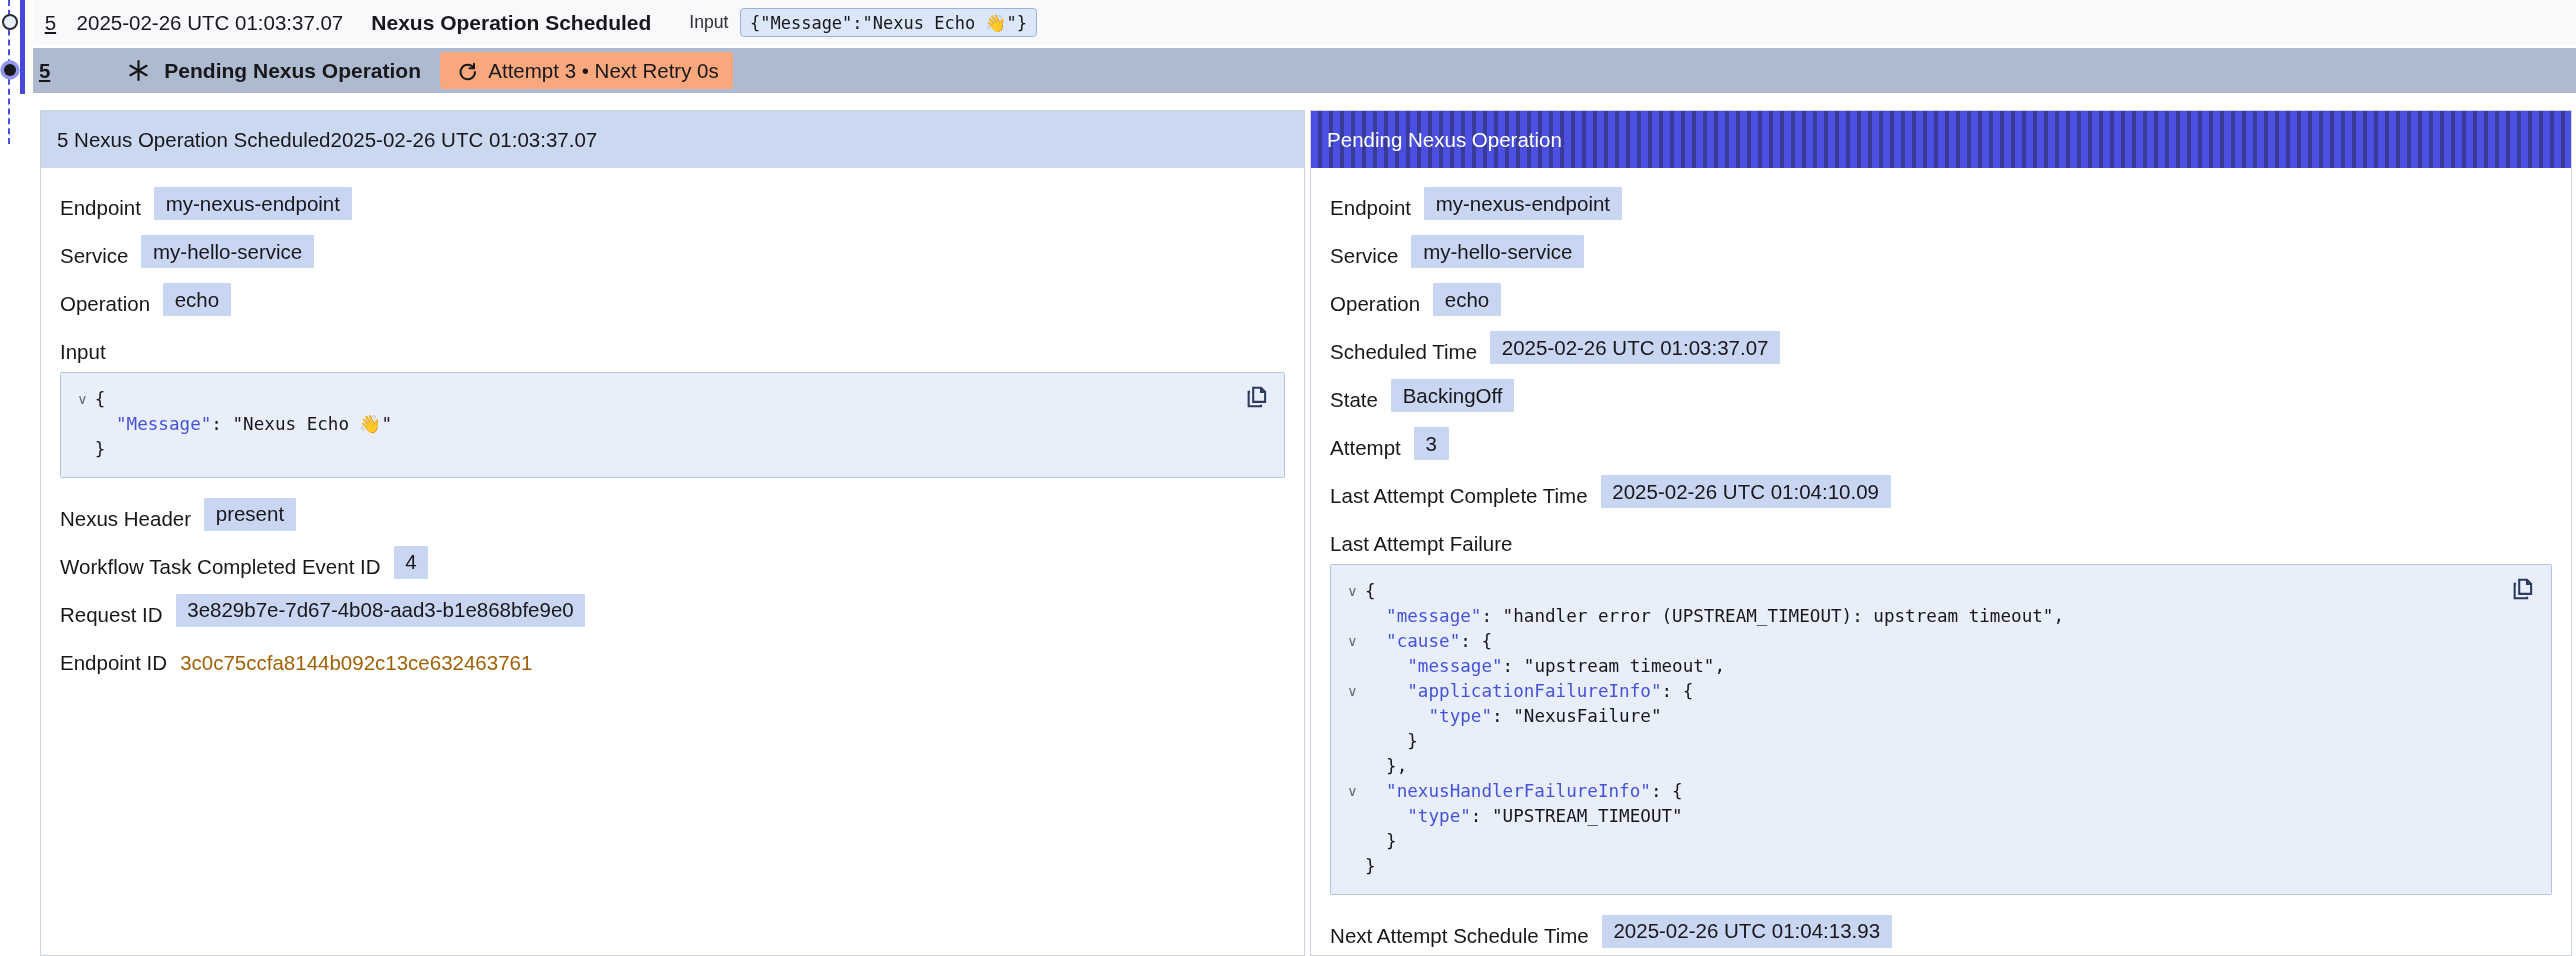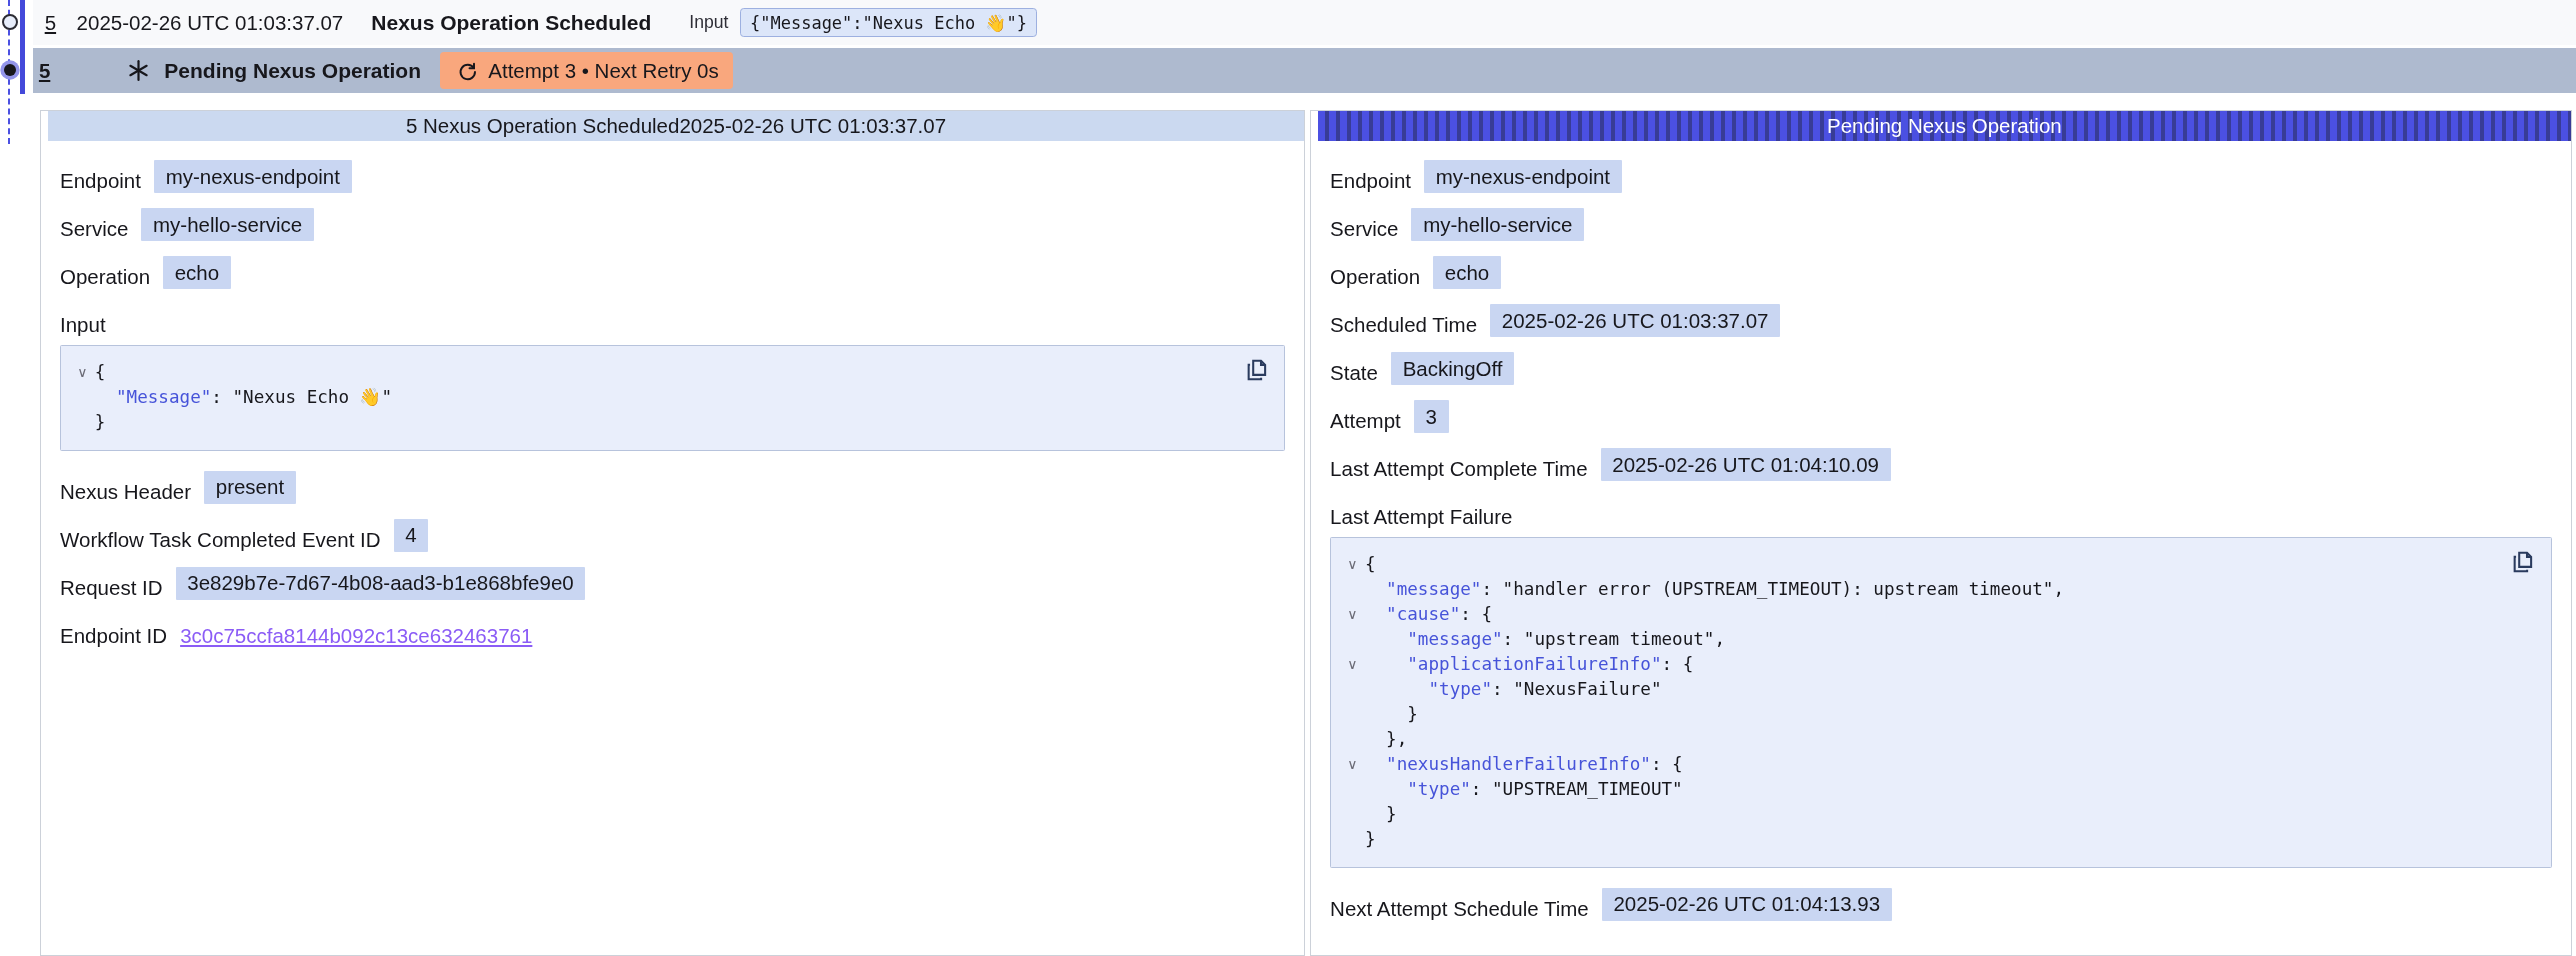--- a/index.html
+++ b/index.html
@@ -32,32 +32,32 @@
   .asterisk { width:25px; height:25px; margin-right:13px; display:inline-flex; }
   .row2 .ev-title { margin-right:19px; }
   .retry-badge { display:inline-flex; align-items:center; gap:10.3px; background:#f9a77d;
     border-radius:4px; padding:6.6px 14.6px; font-size:20.5px;justify-content:space-between; }
   .retry-badge svg { width:23.4px; height:23.4px; }
 
   
   .panels { position:absolute; top:110px; left:40px; right:4.4px; bottom:0; display:flex; gap:5.1px; }
   .panel { background:#ffffff; border:0.7px solid #ccd1d9; flex:1 1 auto; overflow:hidden; }
   .panel.left { flex:0 0 1265px; }
-  .panel-head { height:30px; display:flex; align-items:center; justify-content:center;
-    padding:0 16px; font-size:20.5px;margin-left:7px; }
+  .panel-head { height:57px; display:flex; align-items:center; justify-content:flex-start;
+    padding:0 16px; font-size:20.5px; }
   .left-head { background:#cbd9f0; }
   .striped-head { color:#ffffff; font-weight:500;
     background:repeating-linear-gradient(90deg, #4b50e2 0 6.6px, #383c96 6.6px 11px); }
   .panel-body { padding:4.4px 19px 14.6px 19px; }
 
   .field-row { display:flex; align-items:flex-end; min-height:34px; margin:14px 0; }
   .field-label { font-size:20.5px; margin-right:13px; white-space:nowrap; }
   .field-badge { background:#c9d6f2; border-radius:1px; padding:3.7px 11.7px; font-size:20.5px;
     line-height:26px; white-space:nowrap; }
-  .field-link { font-size:20.5px; color:#8b5cf6; text-decoration:underline; cursor:pointer; }
+  .field-link { font-size:20.5px; color:#a16207; cursor:pointer; }
   .code-label-row { margin-bottom:7.3px; }
 
   
   .code-block { position:relative; background:#e9eefb; border:1.5px solid #b7c3dc;
     border-radius:1.5px; padding:14.6px 44px 14.6px 8.8px; margin:7.3px 0 19px 0; }
   .code-line { display:flex; }
   .gutter { width:25px; flex:0 0 25px; display:flex; justify-content:center; align-items:center; }
   .chev { font-size:14px; color:#6b6b76; line-height:25px; cursor:pointer; }
   .code-text { font-family:"DejaVu Sans Mono", monospace; font-size:17.6px; line-height:25px;
     white-space:pre; color:#17171c; }

